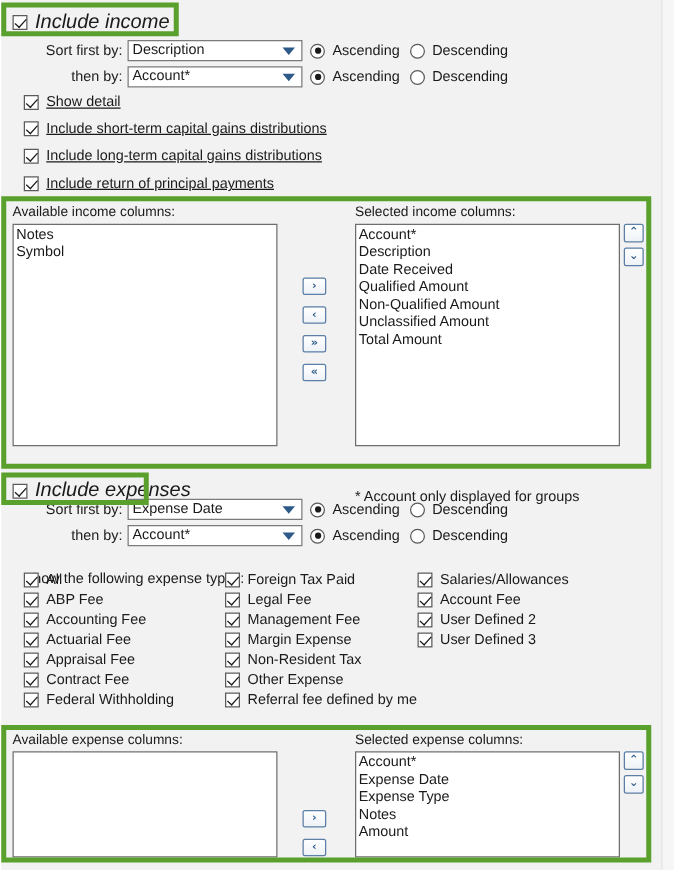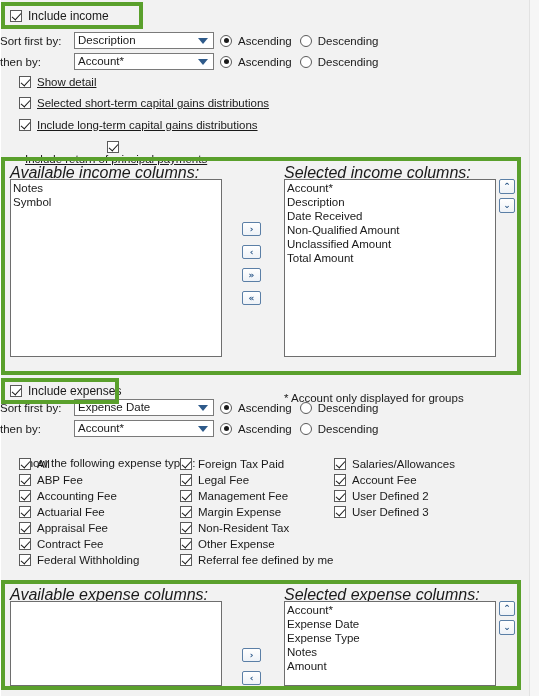--- a/index.html
+++ b/index.html
@@ -77,25 +77,25 @@
     background: #1a1a1a;
   }
 
   .row { display: flex; align-items: center; }
   .lbl { margin-left: 6px; white-space: nowrap; }
 
   
   .sect-head {
     position: absolute; display: flex; align-items: center;
   }
-  .sect-head .lbl { font-size: 12px; }
+  .sect-head .lbl { font-size: 16px; font-style: italic; }
 
   
   .sort-row { position: absolute; display: flex; align-items: center; }
-  .sort-lbl { width: 70px; font-size: 11.5px; }
+  .sort-lbl { width: 70px; text-align: right; font-size: 11.5px; margin-left: 28px; }
   .ddl {
     width: 140px; height: 17px;
     border: 1px solid #7a7a7a;
     background: #ffffff;
     margin-left: 4px;
     position: relative;
     font-size: 11.5px;
     line-height: 15px;
     padding-left: 3px;
     overflow: hidden;
@@ -108,21 +108,21 @@
     border-right: 5px solid transparent;
     border-top: 6px solid #2e5a8a;
   }
   .radios { display: flex; align-items: center; margin-left: 6px; }
   .radios .opt { display: flex; align-items: center; margin-right: 8px; justify-content: space-between; }
 
   
   .optrow { position: absolute; display: flex; align-items: center; text-decoration: underline; }
 
   
-  .cap { position: absolute; font-size: 16px; font-style: italic; }
+  .cap { position: absolute; font-size: 11px; }
   .listbox {
     position: absolute;
     border: 1px solid #6e6e6e;
     background: #ffffff;
     overflow: hidden;
     padding: 1px 0 0 2px;
   }
   .listbox .item {
     font-size: 11.5px;
     line-height: 14px;
@@ -212,47 +212,48 @@
       </div>
     </div>
   </div>
 
   <div class="optrow" style="left:19px; top:76px;">
     <span class="cb checked"></span>
     <span class="lbl">Show detail</span>
   </div>
   <div class="optrow" style="left:19px; top:97px;">
     <span class="cb checked"></span>
-    <span class="lbl">Selected short-term capital gains distributions</span>
+    <span class="lbl">Include short-term capital gains distributions</span>
   </div>
   <div class="optrow" style="left:19px; top:119px;justify-content:flex-end;">
     <span class="cb checked"></span>
     <span class="lbl">Include long-term capital gains distributions</span>
   </div>
-  <div class="optrow" style="left:19px; top:141px;flex-direction:column;">
+  <div class="optrow" style="left:19px; top:141px;">
     <span class="cb checked"></span>
     <span class="lbl">Include return of principal payments</span>
   </div>
 
   <div class="cap" style="left:10px; top:164px;">Available income columns:</div>
   <div class="listbox" style="left:10px; top:179px; width:212px; height:178px;">
     <div class="item">Notes</div>
     <div class="item">Symbol</div>
   </div>
 
   <div class="abtn" style="left:242px; top:222px;">›</div>
   <div class="abtn" style="left:242px; top:245px;">‹</div>
   <div class="abtn" style="left:242px; top:268px;">»</div>
   <div class="abtn" style="left:242px; top:291px;">«</div>
 
   <div class="cap" style="left:284px; top:164px;">Selected income columns:</div>
   <div class="listbox" style="left:284px; top:179px; width:212px; height:178px;">
     <div class="item">Account*</div>
     <div class="item">Description</div>
     <div class="item">Date Received</div>
+    <div class="item">Qualified Amount</div>
     <div class="item">Non-Qualified Amount</div>
     <div class="item">Unclassified Amount</div>
     <div class="item">Total Amount</div>
   </div>
   <div class="note" style="left:284px; top:360px;margin-top:32px;">* Account only displayed for groups</div>
 
   <div class="vbtn" style="left:499px; top:179px;">⌃</div>
   <div class="vbtn" style="left:499px; top:198px;">⌄</div>
 
   <div class="sect-head" style="left:10px; top:384px;">

